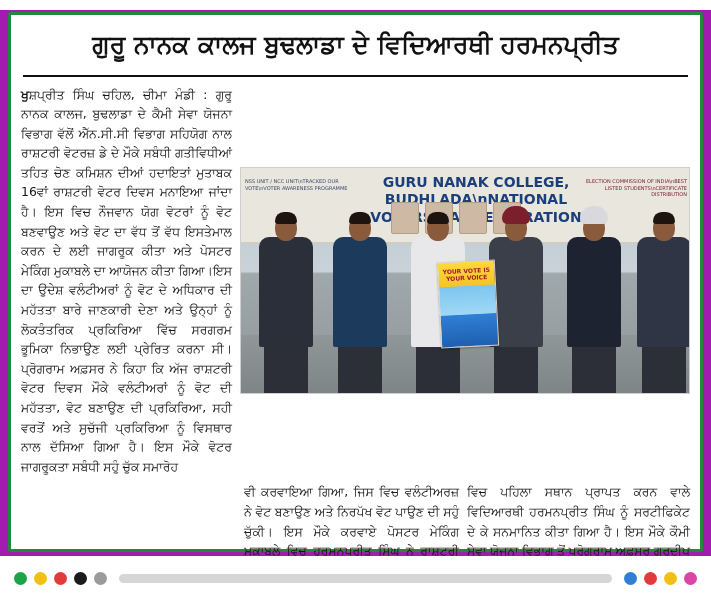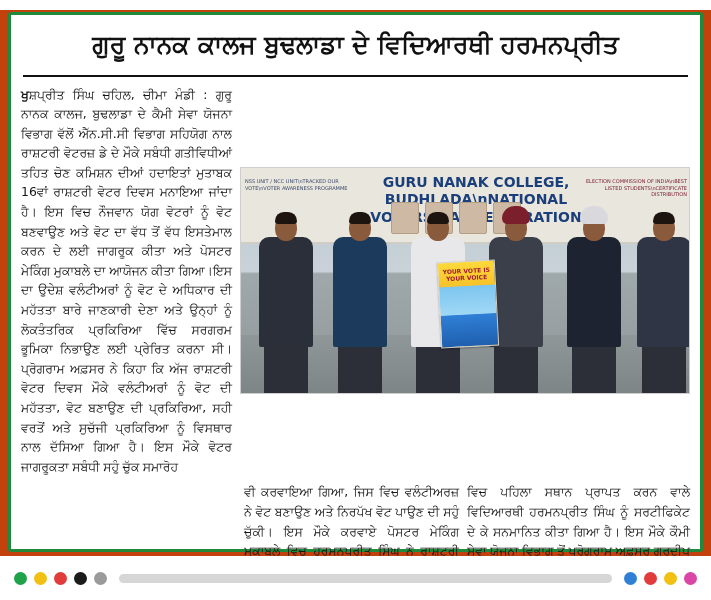--- a/index.html
+++ b/index.html
@@ -10,21 +10,21 @@
     width: 711px;
     height: 600px;
     background: #ffffff;
     font-family: "DejaVu Sans", sans-serif;
     overflow: hidden;
   }
   .page {
     position: relative;
     width: 711px;
     height: 600px;
-    background: #c2410c;
+    background: #a21caf;
     box-sizing: border-box;
   }
   .top-strip {
     position: absolute;
     top: 0;
     left: 0;
     width: 711px;
     height: 10px;
     background: #ffffff;
     overflow: hidden;

